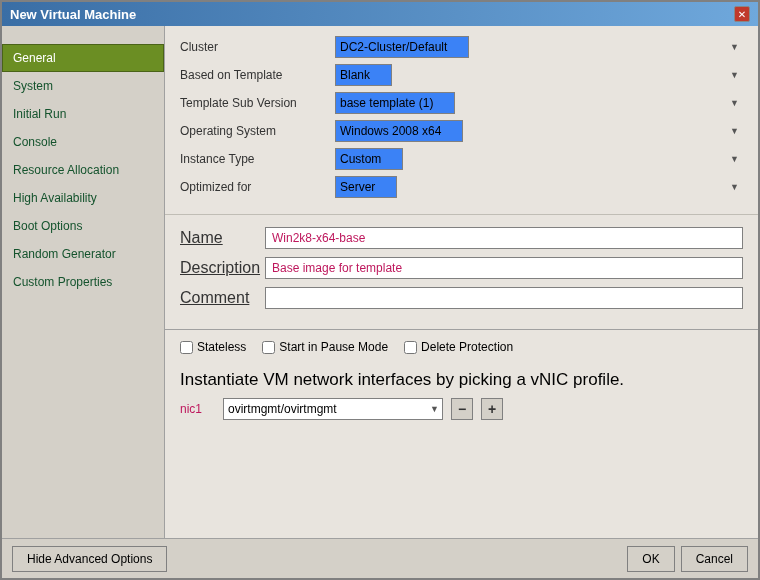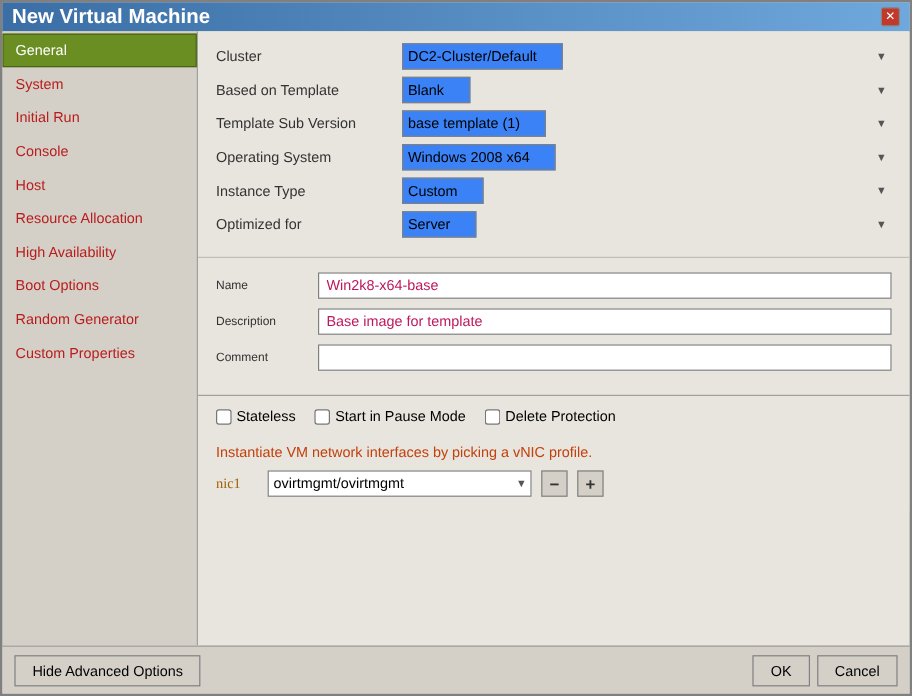--- a/index.html
+++ b/index.html
@@ -24,21 +24,21 @@
     .title-bar {
       background: linear-gradient(to right, #3a6ea5, #6fa8dc);
       color: white;
       padding: 4px 8px;
       display: flex;
       justify-content: space-between;
       align-items: center;
       height: 24px;
     }
     .title-bar-title {
-      font-size: 17px;
+      font-size: 13px;
       font-weight: bold;
     }
     .title-bar-close {
       width: 16px;
       height: 16px;
       background: #c0392b;
       border: 1px solid #888;
       border-radius: 2px;
       display: flex;
       align-items: center;
@@ -51,26 +51,26 @@
       display: flex;
       flex: 1;
       overflow: hidden;
     }
     .sidebar {
       width: 163px;
       background: #d4d0c8;
       border-right: 1px solid #a0a0a0;
       display: flex;
       flex-direction: column;
-      padding-top: 2px;
+      padding-top: 18px;
     }
     .sidebar-item {
       padding: 6px 10px;
       cursor: pointer;
-      color: #b91c1c;
+      color: #14532d;
       font-size: 12px;
       border: 1px solid transparent;
     }
     .sidebar-item.active {
       background: #6b8e23;
       color: white;
       border: 1px solid #4a6318;
     }
     .main-content {
       flex: 1;
@@ -135,21 +135,22 @@
       background: #e8e4de;
     }
     .identity-row {
       display: flex;
       align-items: center;
       margin-bottom: 8px;
     }
     .identity-label {
       width: 85px;
       color: #333;
-      font-size: 10px;
+      font-size: 16px;
+      text-decoration: underline;
     }
     .checkboxes-row {
       display: flex;
       align-items: center;
       gap: 16px;
       padding: 10px 15px;
       background: #e8e4de;
     }
     .checkbox-item {
       display: flex;
@@ -158,34 +159,33 @@
       cursor: pointer;
     }
     .checkbox-item input[type="checkbox"] {
       cursor: pointer;
     }
     .nic-section {
       padding: 6px 15px 12px;
       background: #e8e4de;
     }
     .nic-info {
-      font-size: 12px;
-      color: #c2410c;
+      font-size: 17px;
+      color: #000000;
       margin-bottom: 8px;
     }
     .nic-row {
       display: flex;
       align-items: center;
       gap: 8px;
     }
     .nic-label {
       font-size: 12px;
-      color: #a16207;
+      color: #be185d;
       width: 35px;
-      font-family: Liberation Serif, serif;
     }
     .nic-select-wrapper {
       position: relative;
       width: 220px;
     }
     .nic-select-wrapper::after {
       content: '▼';
       position: absolute;
       right: 4px;
       top: 50%;
@@ -271,23 +271,20 @@
         <span>General</span>
       </div>
       <div class="sidebar-item">
         <span>System</span>
       </div>
       <div class="sidebar-item">
         <span>Initial Run</span>
       </div>
       <div class="sidebar-item">
         <span>Console</span>
-      </div>
-      <div class="sidebar-item">
-        <span>Host</span>
       </div>
       <div class="sidebar-item">
         <span>Resource Allocation</span>
       </div>
       <div class="sidebar-item">
         <span>High Availability</span>
       </div>
       <div class="sidebar-item">
         <span>Boot Options</span>
       </div>

